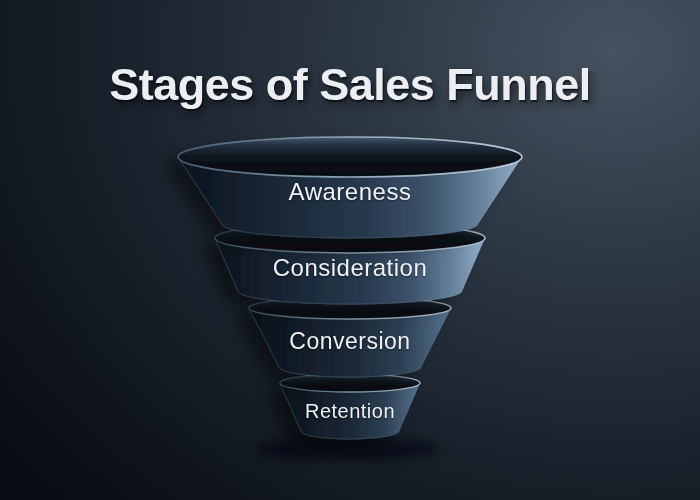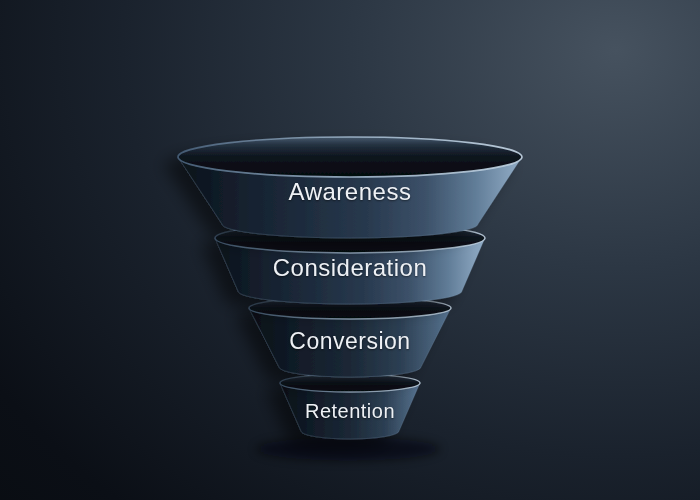--- a/index.html
+++ b/index.html
@@ -46,20 +46,21 @@
     letter-spacing: 0.5px;
     text-anchor: middle;
     text-shadow: 0 1px 2px rgba(0,0,0,0.5);
   }
 </style>
 </head>
 <body>
 
 <div class="canvas">
 
+  <div class="page-title">Stages of Sales Funnel</div>
 
   <svg class="funnel-svg" width="700" height="500" viewBox="0 0 700 500">
     <defs>
       <linearGradient id="bodyGradA" x1="0" y1="0" x2="1" y2="0">
         <stop offset="0" stop-color="#0a1119"></stop>
         <stop offset="0.15" stop-color="#131e2b"></stop>
         <stop offset="0.35" stop-color="#1d2b3c"></stop>
         <stop offset="0.55" stop-color="#28394e"></stop>
         <stop offset="0.72" stop-color="#3c5169"></stop>
         <stop offset="0.86" stop-color="#5f7b96"></stop>

